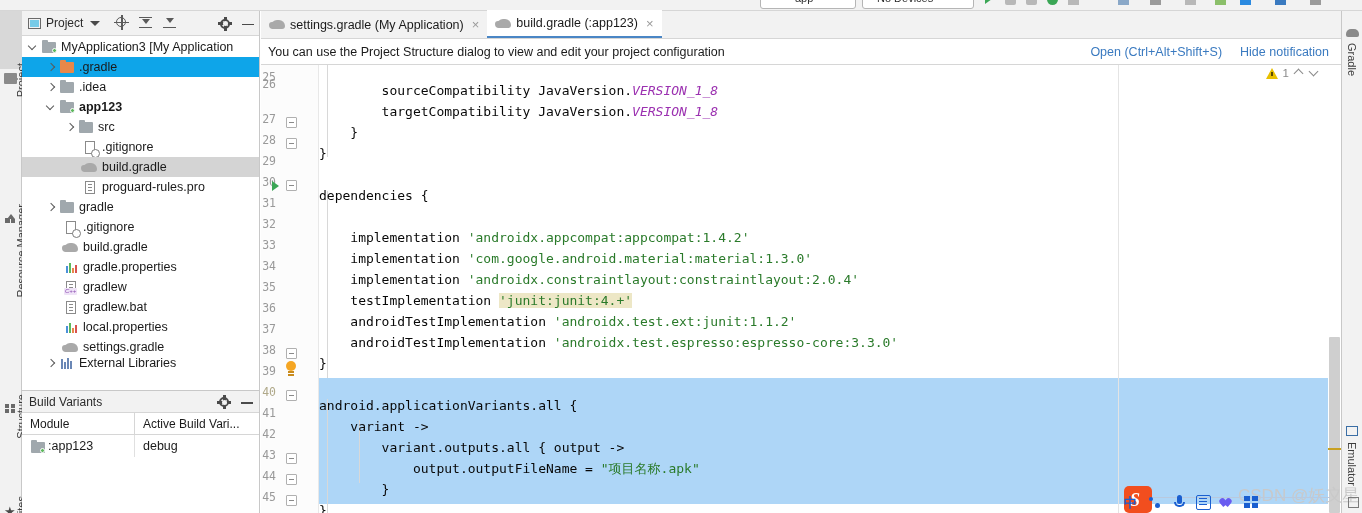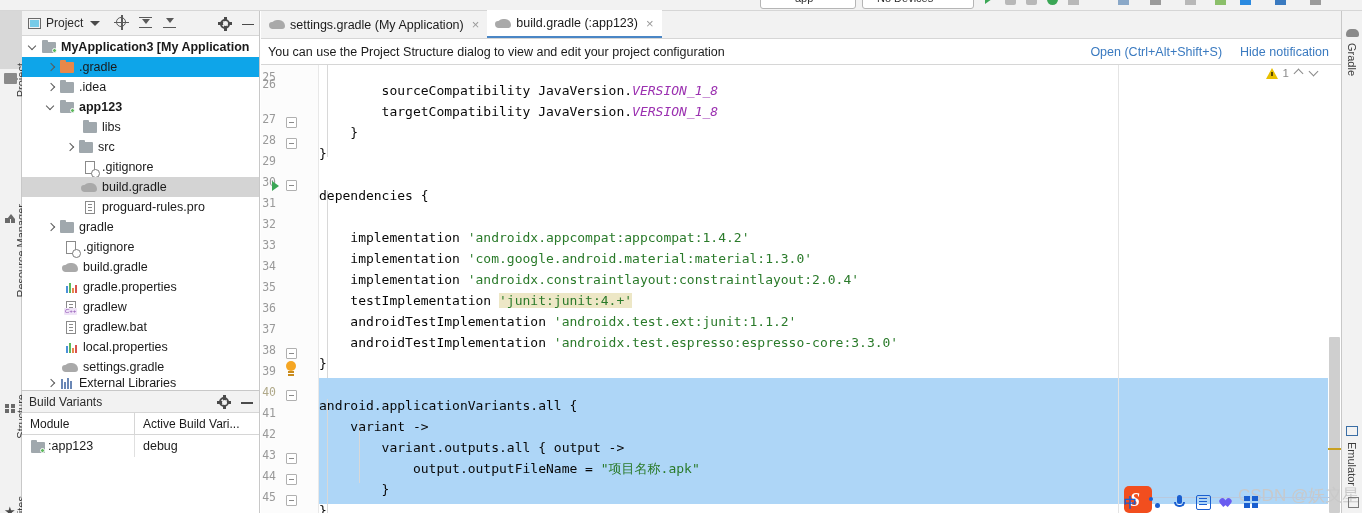--- a/index.html
+++ b/index.html
@@ -281,21 +281,21 @@
     </div>
 
     <div class="tree">
 
       <div class="trow" style="padding-left:5px;">
         <span class="arrow d"></span>
         <span class="tico">
             <i class="fld" style="background:#a0a8ad;"></i>
             <i class="dot" style="right:0;bottom:2px;"></i>
           </span>
-        <span class="tlabel"><span style="font-weight:bold;">MyApplication3 [My Application</span></span>
+        <span class="tlabel"><span style="font-weight:normal;">MyApplication3 [My Application</span></span>
       </div>
 
       <div class="trow hl" style="padding-left:23px;">
         <span class="arrow r"></span>
         <span class="tico">
             <i class="fld" style="background:#e8884a;"></i>
           </span>
         <span class="tlabel">.gradle</span>
       </div>
 
@@ -309,26 +309,20 @@
 
       <div class="trow" style="padding-left:23px;">
         <span class="arrow d"></span>
         <span class="tico">
             <i class="fld" style="background:#a0a8ad;"></i>
             <i class="dot" style="right:0;bottom:2px;"></i>
           </span>
         <span class="tlabel b">app123</span>
       </div>
 
-      <div class="trow" style="padding-left:60px;">
-        <span class="tico">
-            <i class="fld" style="background:#a0a8ad;"></i>
-          </span>
-        <span class="tlabel">libs</span>
-      </div>
 
       <div class="trow" style="padding-left:42px;">
         <span class="arrow r"></span>
         <span class="tico">
             <i class="fld" style="background:#a0a8ad;"></i>
           </span>
         <span class="tlabel">src</span>
       </div>
 
       <div class="trow" style="padding-left:60px;">

